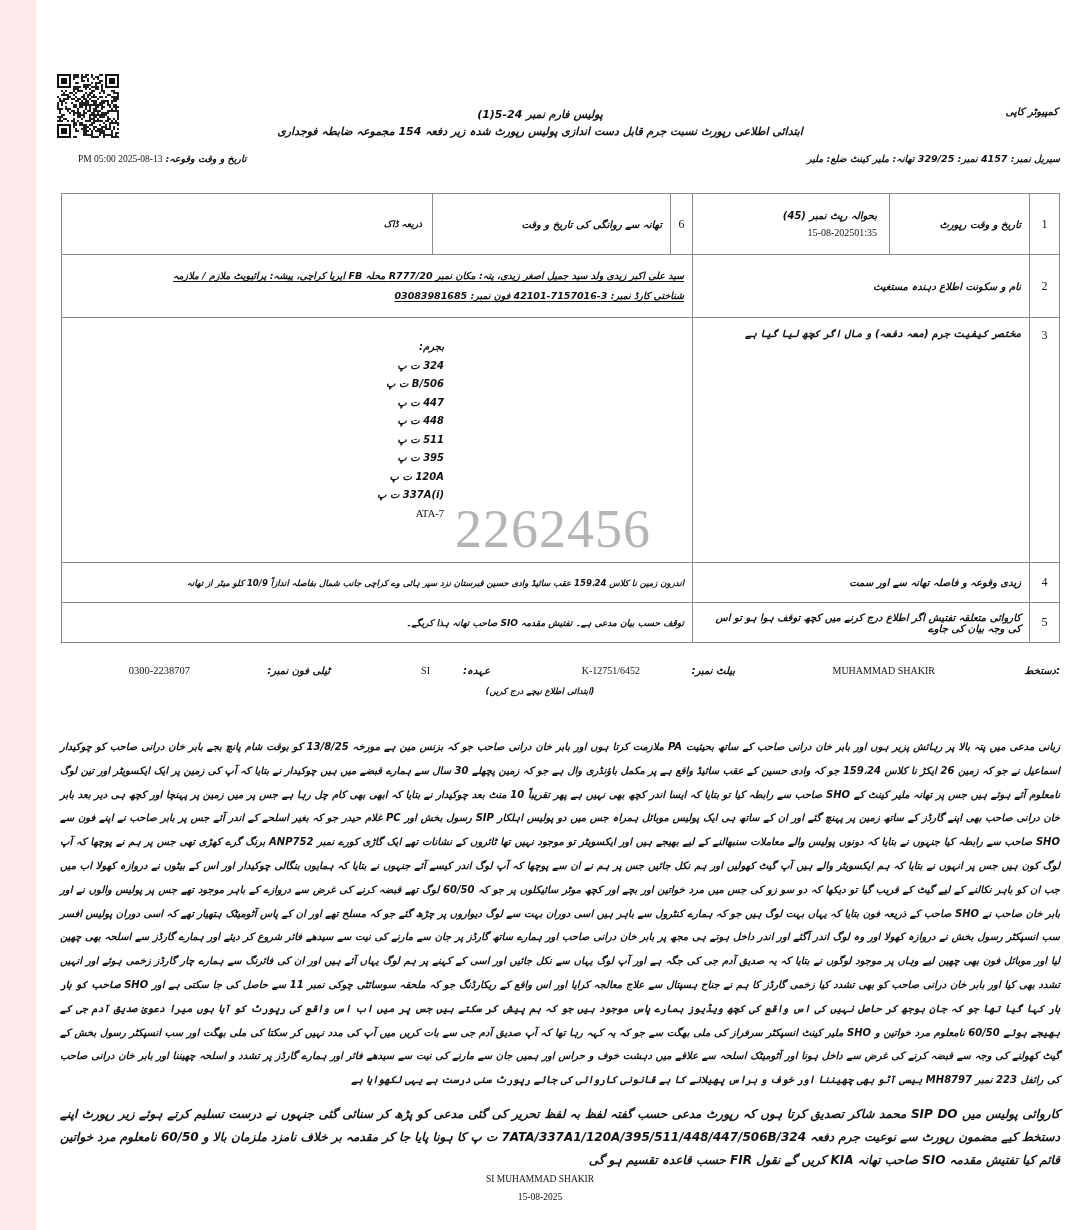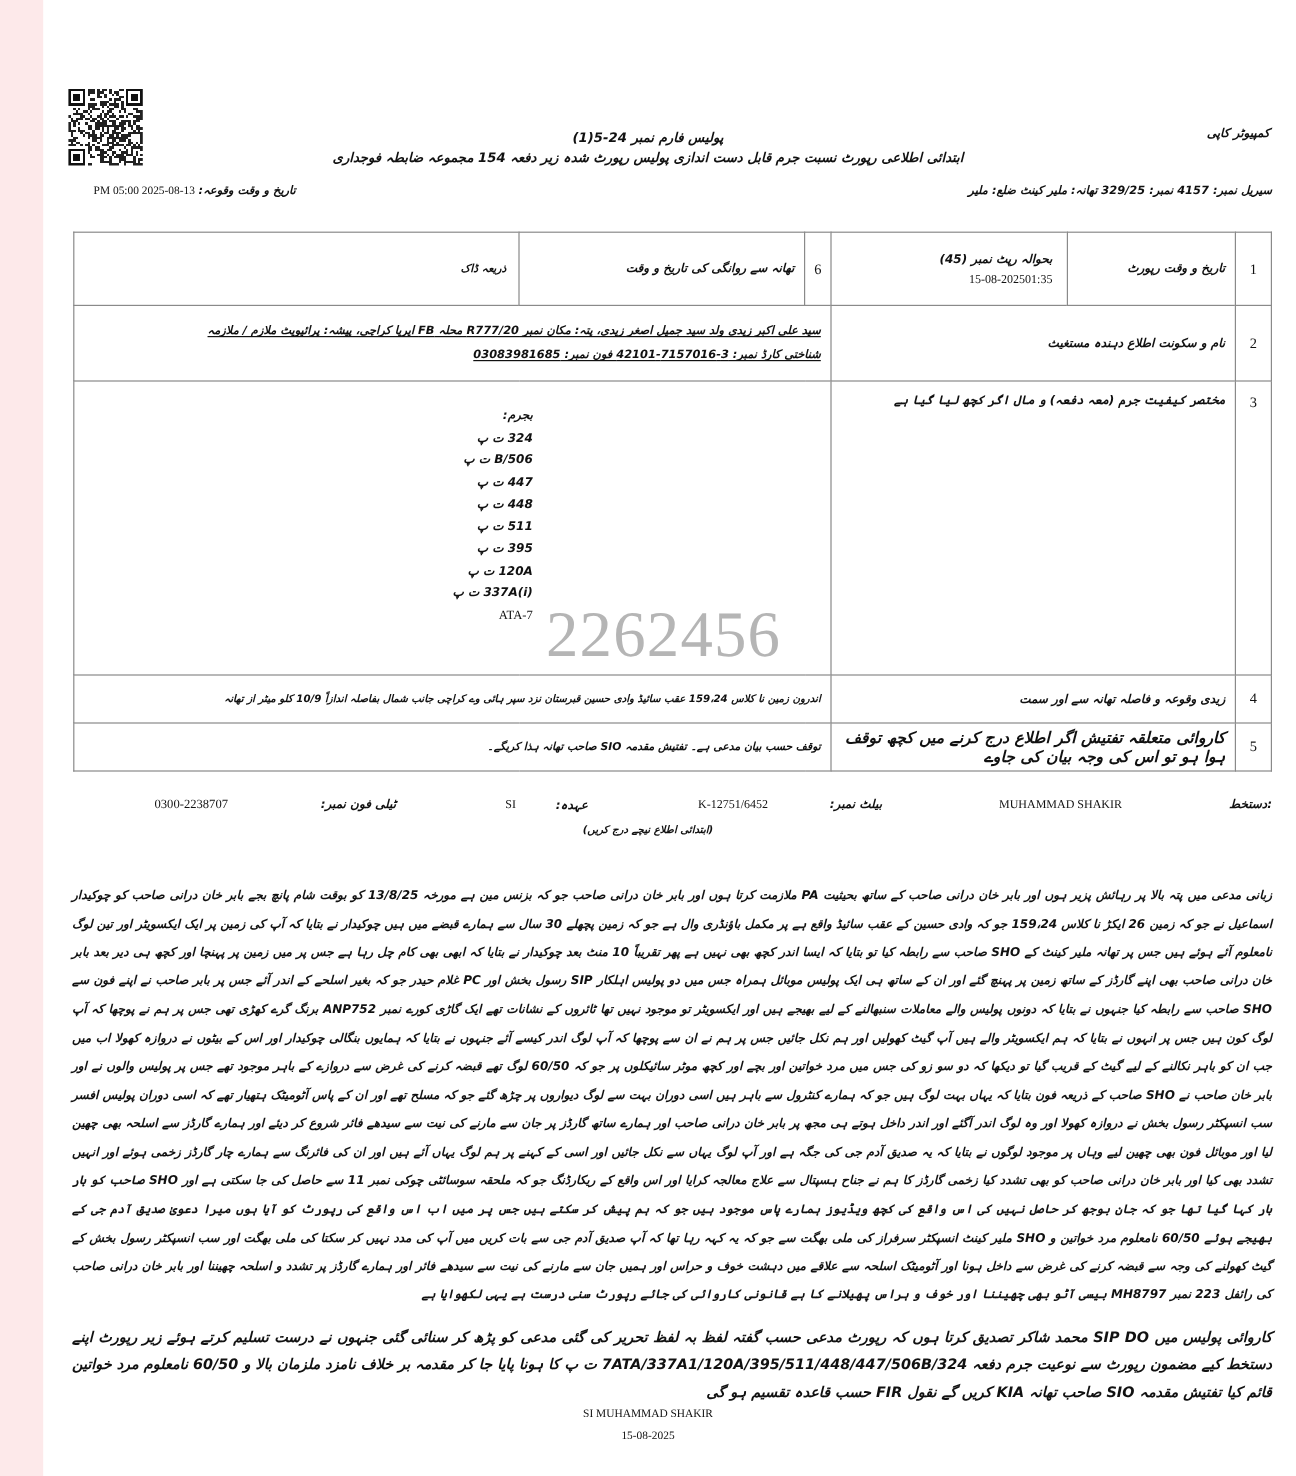--- a/index.html
+++ b/index.html
@@ -543,21 +543,21 @@
       </div>
     </td>
   </tr>
   <tr class="r4">
     <td class="num">4</td>
     <td class="lbl urdu" colspan="2">زیدی وقوعہ و فاصلہ تھانہ سے اور سمت</td>
     <td class="cell urdu" colspan="3" style="padding:0 8px;font-size:8.5px;">اندرون زمین نا کلاس 159،24 عقب سائیڈ وادی حسین قبرستان نزد سپر ہائی وے کراچی جانب شمال بفاصلہ اندازاً 10/9 کلو میٹر از تھانہ</td>
   </tr>
   <tr class="r5">
     <td class="num">5</td>
-    <td class="lbl urdu" colspan="2" style="font-size:13px;">کاروائی متعلقہ تفتیش اگر اطلاع درج کرنے میں کچھ توقف ہوا ہو تو اس کی وجہ بیان کی جاوے</td>
+    <td class="lbl urdu" colspan="2" style="font-size:10px;">کاروائی متعلقہ تفتیش اگر اطلاع درج کرنے میں کچھ توقف ہوا ہو تو اس کی وجہ بیان کی جاوے</td>
     <td class="cell urdu" colspan="3" style="padding:0 8px;font-size:9px;">توقف حسب بیان مدعی ہے۔ تفتیش مقدمہ SIO صاحب تھانہ ہذا کریگے۔</td>
   </tr>
 </tbody>
   </table>
 
 <div class="watermark">2262456</div>
 
 <div class="abs sig-row">
   <span class="urdu" style="right:0;">دستخط:</span>
   <span class="latin" style="right:125px;">MUHAMMAD SHAKIR</span>

